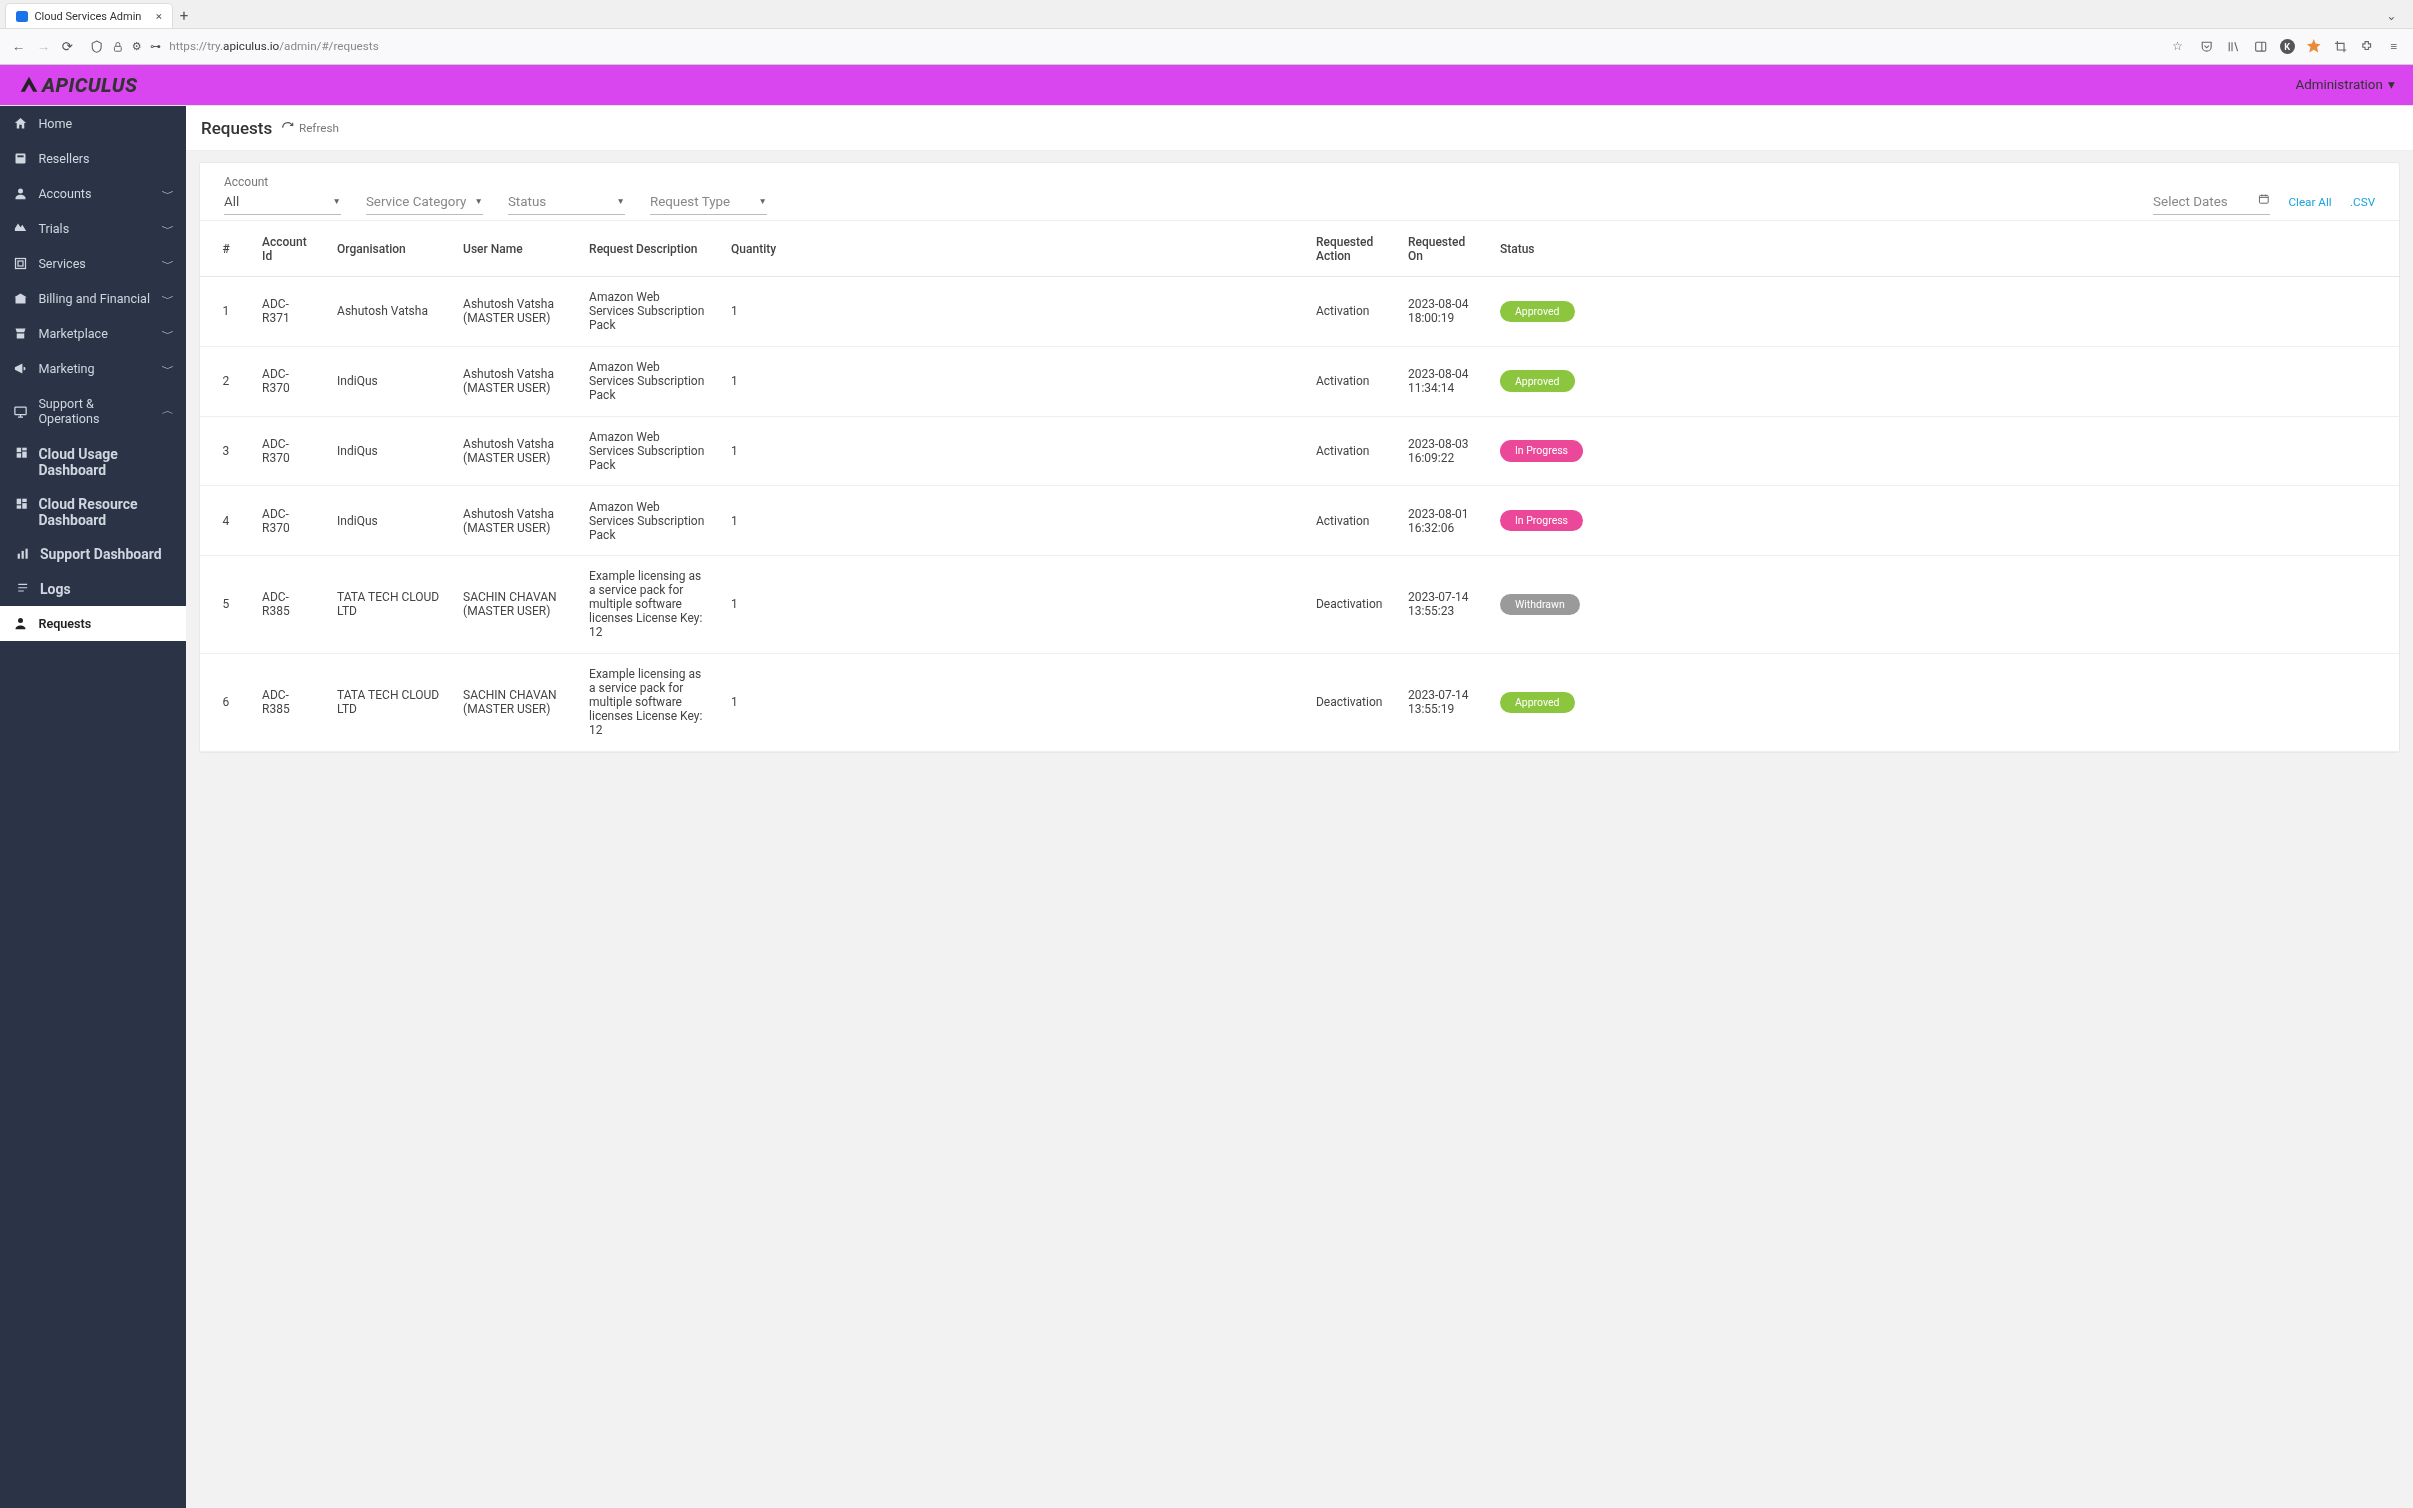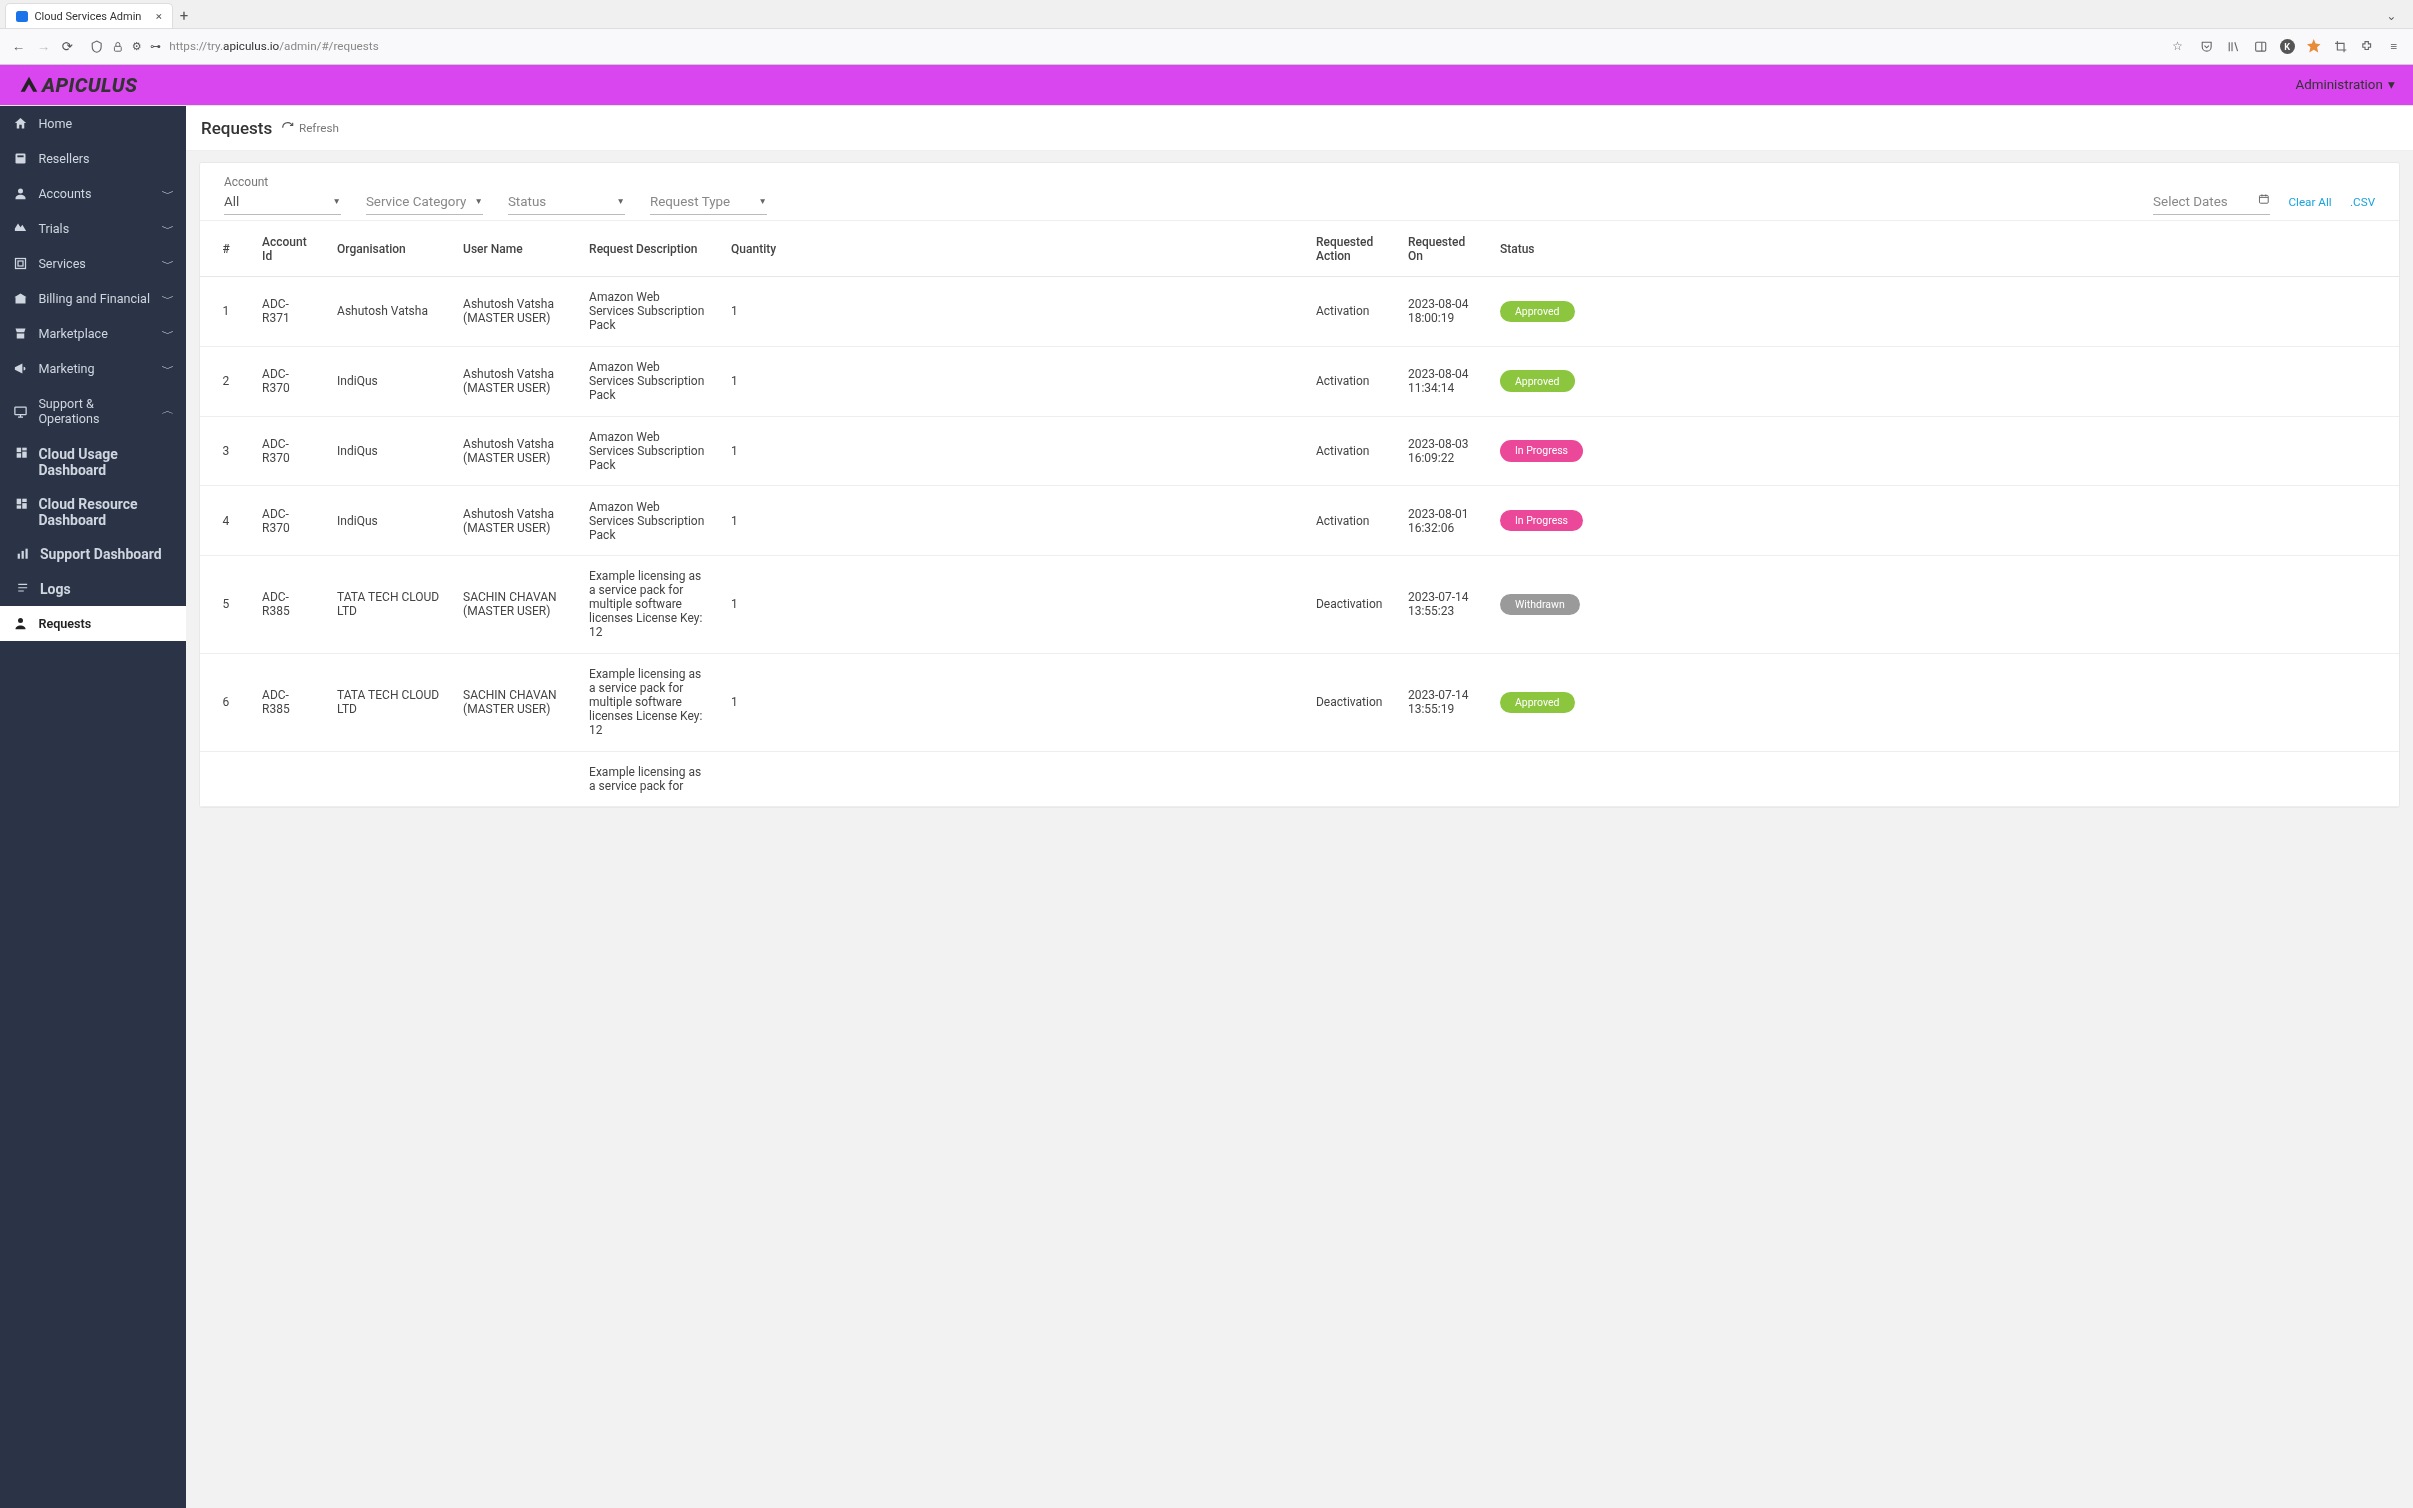--- a/index.html
+++ b/index.html
@@ -402,30 +402,19 @@
                 <td>6</td>
                 <td>ADC-R385</td>
                 <td>TATA TECH CLOUD LTD</td>
                 <td>SACHIN CHAVAN (MASTER USER)</td>
                 <td>Example licensing as a service pack for multiple software licenses License Key: 12</td>
                 <td>1</td>
                 <td>Deactivation</td>
                 <td>2023-07-14 13:55:19</td>
                 <td><span class="badge b-green">Approved</span></td>
               </tr>
-              <tr>
-                <td></td>
-                <td></td>
-                <td></td>
-                <td></td>
-                <td>Example licensing as a service pack for</td>
-                <td></td>
-                <td></td>
-                <td></td>
-                <td></td>
-              </tr>
             </tbody>
         </table>
       </div>
     </div>
   </div>
 </div>
 
 
 </body></html>

